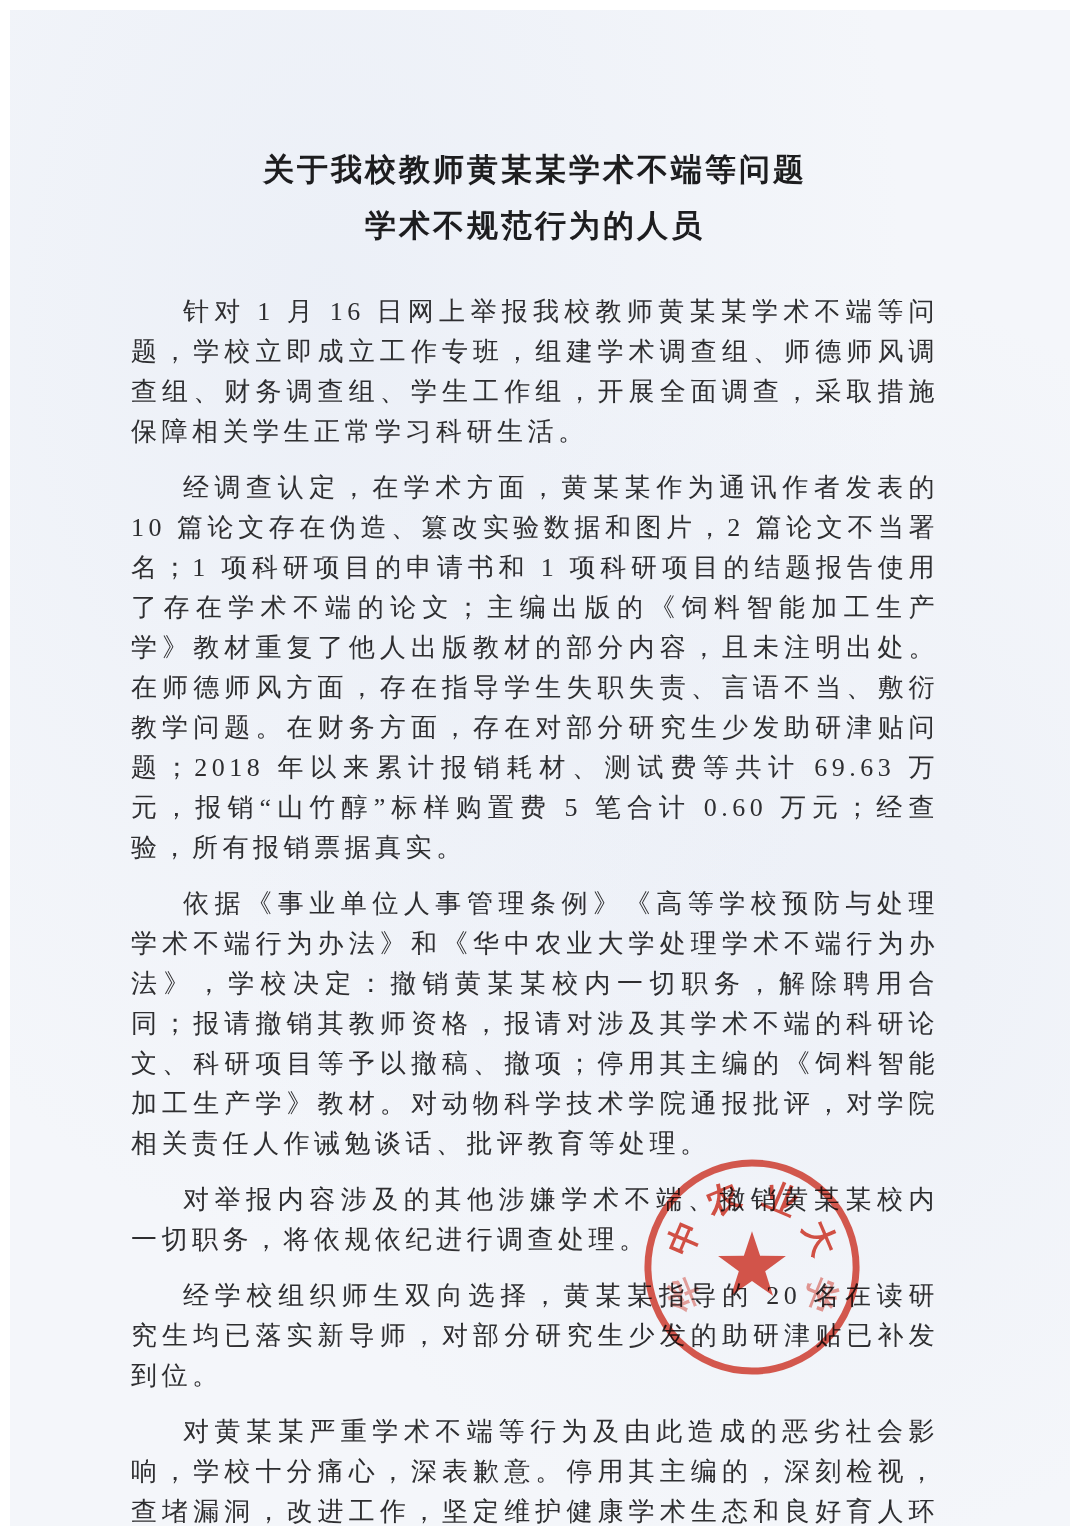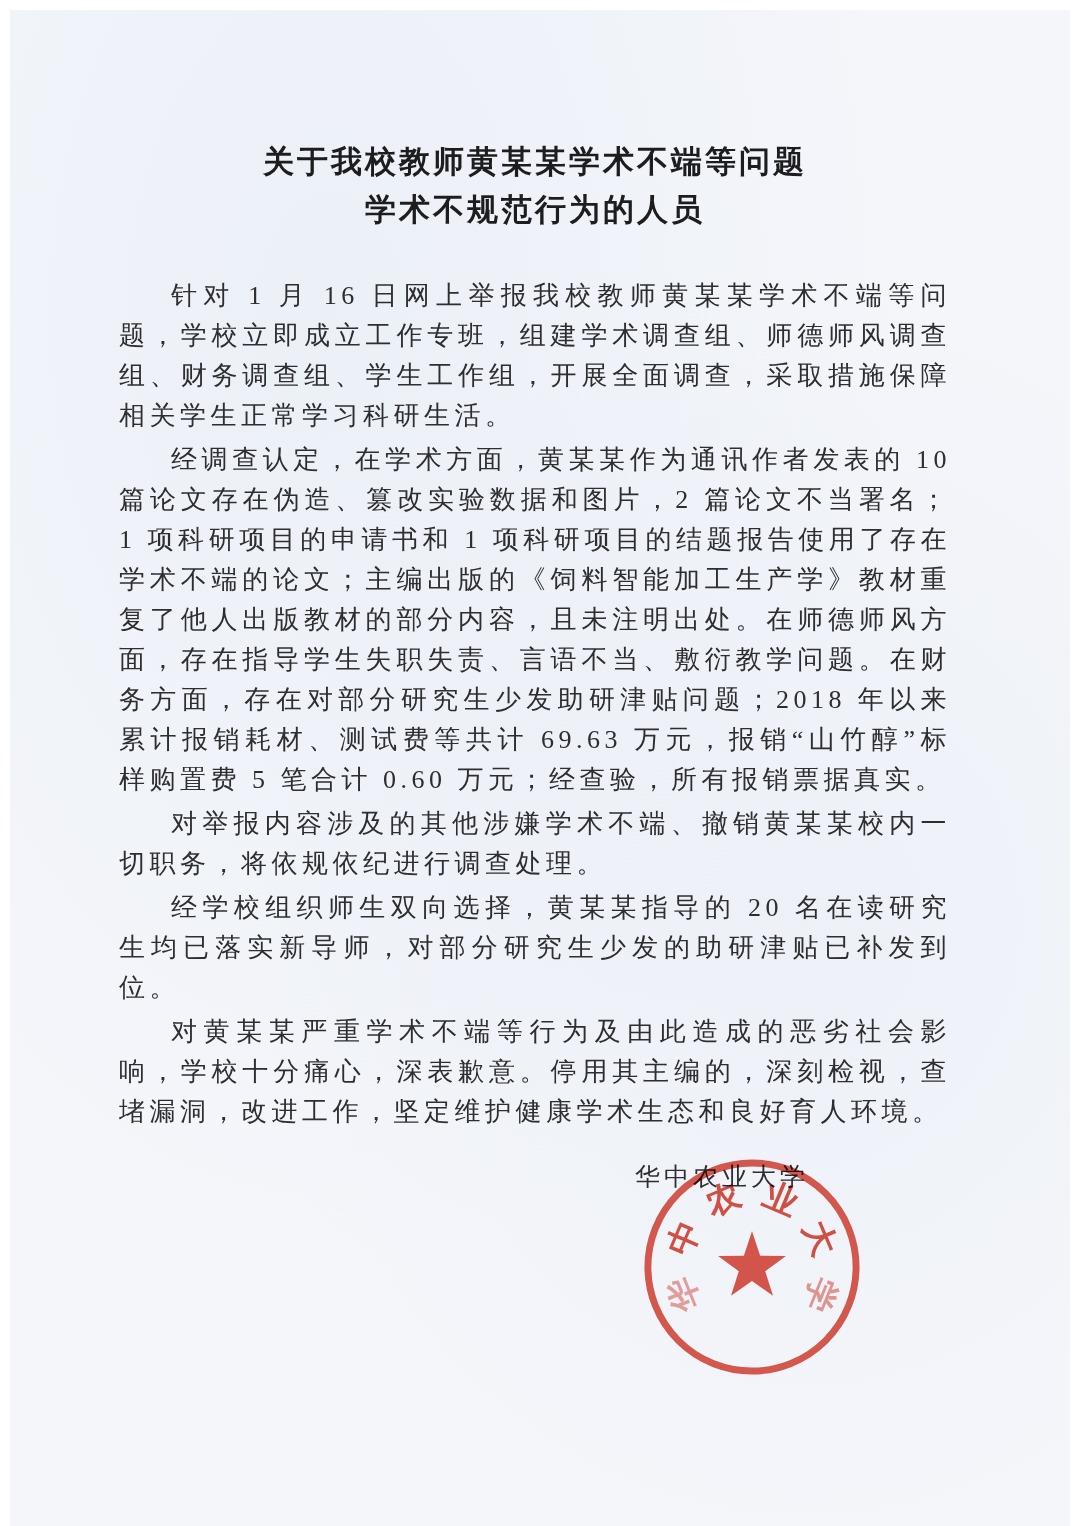--- a/index.html
+++ b/index.html
@@ -23,23 +23,23 @@
   }
   .title {
     margin: 0 0 42px 0;
     text-align: center;
     font-size: 31px;
     font-weight: bold;
     color: #1d1d1f;
     letter-spacing: 3px;
     line-height: 48px;
   }
-  .title .tline { display: block; }
+  .title .tline { display: block; margin-top: 8px; }
   .body-text p {
-    margin: 4px;
+    margin: 16px;
     text-indent: 2em;
     font-size: 26px;
     color: #2e2e30;
     letter-spacing: 4.5px;
     line-height: 40px;
     text-align: justify;
     text-justify: inter-character;
   }
   .sign-block {
     position: relative;
@@ -76,20 +76,21 @@
   <div class="paper">
 
     <h1 class="title">
       <span class="tline">关于我校教师黄某某学术不端等问题</span>
       <span class="tline">学术不规范行为的人员</span>
     </h1>
 
     <div class="body-text">
       <p>针对 1 月 16 日网上举报我校教师黄某某学术不端等问题，学校立即成立工作专班，组建学术调查组、师德师风调查组、财务调查组、学生工作组，开展全面调查，采取措施保障相关学生正常学习科研生活。</p>
       <p>经调查认定，在学术方面，黄某某作为通讯作者发表的 10 篇论文存在伪造、篡改实验数据和图片，2 篇论文不当署名；1 项科研项目的申请书和 1 项科研项目的结题报告使用了存在学术不端的论文；主编出版的《饲料智能加工生产学》教材重复了他人出版教材的部分内容，且未注明出处。在师德师风方面，存在指导学生失职失责、言语不当、敷衍教学问题。在财务方面，存在对部分研究生少发助研津贴问题；2018 年以来累计报销耗材、测试费等共计 69.63 万元，报销“山竹醇”标样购置费 5 笔合计 0.60 万元；经查验，所有报销票据真实。</p>
+      <p>依据《事业单位人事管理条例》《高等学校预防与处理学术不端行为办法》和《华中农业大学处理学术不端行为办法》，学校决定：撤销黄某某校内一切职务，解除聘用合同；报请撤销其教师资格，报请对涉及其学术不端的科研论文、科研项目等予以撤稿、撤项；停用其主编的《饲料智能加工生产学》教材。对动物科学技术学院通报批评，对学院相关责任人作诫勉谈话、批评教育等处理。</p>
       <p>对举报内容涉及的其他涉嫌学术不端、撤销黄某某校内一切职务，将依规依纪进行调查处理。</p>
       <p>经学校组织师生双向选择，黄某某指导的 20 名在读研究生均已落实新导师，对部分研究生少发的助研津贴已补发到位。</p>
       <p>对黄某某严重学术不端等行为及由此造成的恶劣社会影响，学校十分痛心，深表歉意。停用其主编的，深刻检视，查堵漏洞，改进工作，坚定维护健康学术生态和良好育人环境。</p>
     </div>
 
     <div class="sign-block">
       <div class="signature">华中农业大学</div>
 
     </div>
 

